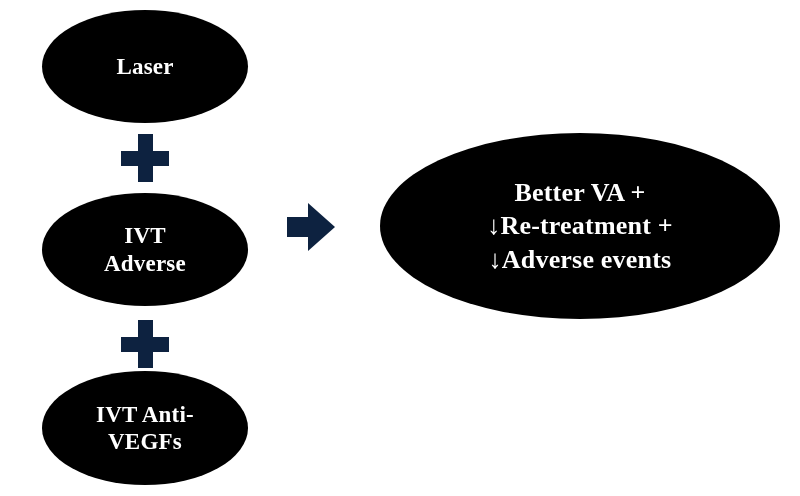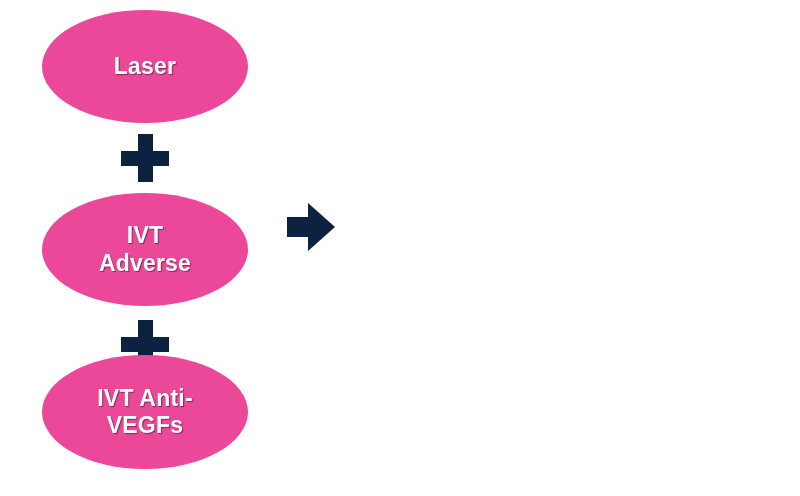--- a/index.html
+++ b/index.html
@@ -12,27 +12,28 @@
   }
   #canvas {
     position: relative;
     width: 800px;
     height: 496px;
     background: #ffffff;
     overflow: hidden;
   }
   .ellipse {
     position: absolute;
-    background: #ec4899;
+    background: #000000;
     border-radius: 50%;
     display: flex;
     align-items: center;
     justify-content: center;
     text-align: center;
     box-sizing: border-box;
+    font-family: Liberation Serif, serif;
   }
   .ellipse-label {
     color: #ffffff;
     font-weight: bold;
     line-height: 1.18;
     letter-spacing: 0.2px;
     text-shadow: 1px 1px 1px rgba(0,0,0,0.45);
     white-space: pre-line;
     padding: 0 14px;
   }
@@ -49,21 +50,21 @@
   #node-ivt-steroids {
     left: 42px;
     top: 193px;
     width: 206px;
     height: 113px;
   }
   #node-ivt-steroids .ellipse-label { font-size: 23px; }
 
   #node-ivt-anti-vegfs {
     left: 42px;
-    top: 355px;
+    top: 371px;
     width: 206px;
     height: 114px;
     justify-content: center;
   }
   #node-ivt-anti-vegfs .ellipse-label { font-size: 23px; }
 
   
   #node-outcome {
     left: 380px;
     top: 133px;
@@ -143,14 +144,19 @@
     <span class="ellipse-label">IVT Anti-
 VEGFs</span>
   </div>
 
   <div id="arrow-to-outcome">
     <svg viewBox="0 0 50 50" xmlns="http://www.w3.org/2000/svg" aria-hidden="true">
       <polygon points="1,15 22,15 22,1 49,25 22,49 22,35 1,35" fill="#0d2240"></polygon>
     </svg>
   </div>
 
+  <div class="ellipse" id="node-outcome">
+    <span class="ellipse-label">Better VA +
+↓Re-treatment +
+↓Adverse events</span>
+  </div>
 
 </div>
 
 </body></html>

